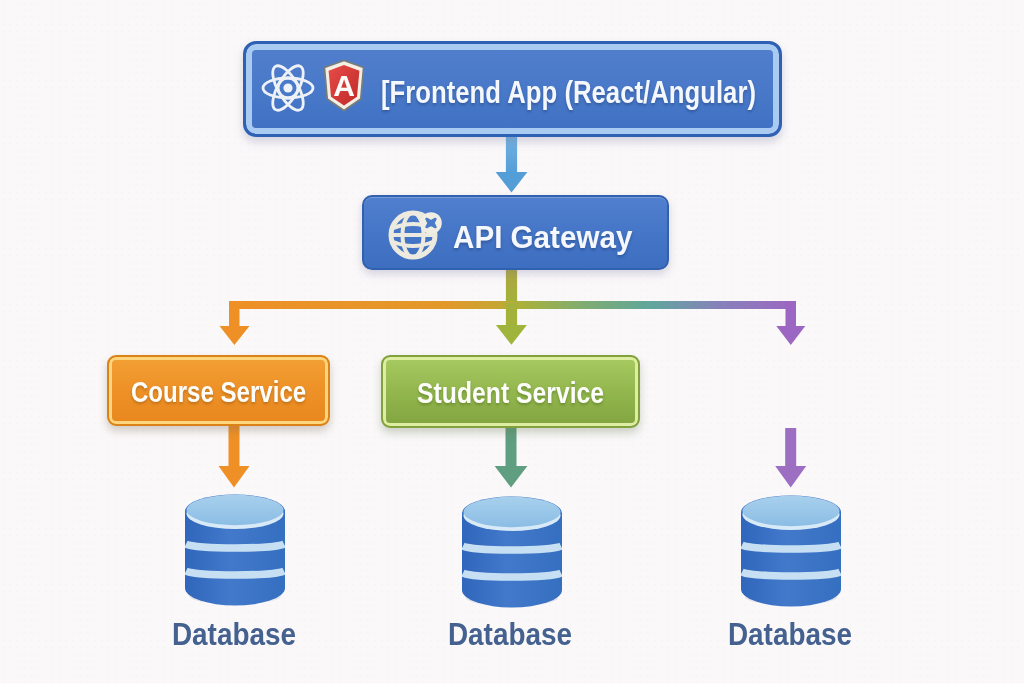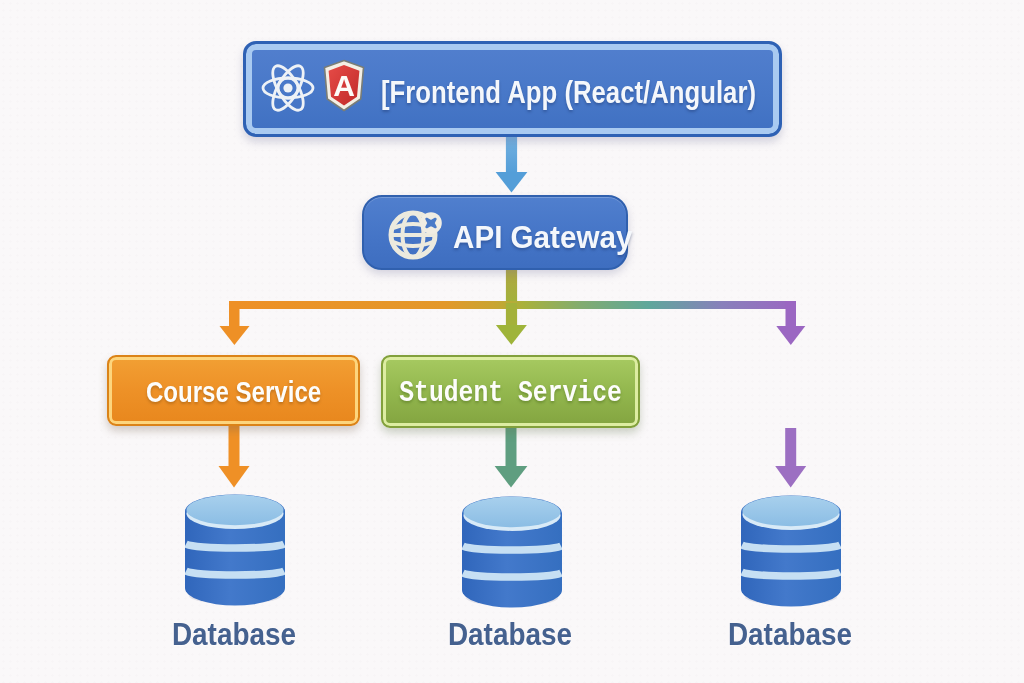--- a/index.html
+++ b/index.html
@@ -11,42 +11,41 @@
 }
 .box{position:absolute;box-sizing:border-box;}
 #frontend{left:243px;top:41px;width:539px;height:96px;border-radius:13px;
   border:3px solid #2e61b4;
   background:linear-gradient(180deg,#527fce 0%,#4878c8 55%,#3f70c2 100%);
   box-shadow:inset 0 0 0 6px #a9caf1, 0 5px 9px rgba(110,110,150,.28);
 }
 #frontend .txt{position:absolute;left:135px;top:33px;color:#f4f7fb;font-size:31px;font-weight:bold;
   line-height:31px;transform:scaleX(0.83);transform-origin:left center;
   text-shadow:0 2px 3px rgba(20,40,90,.35);white-space:nowrap;}
-#gateway{left:362px;top:195px;width:266px;height:75px;border-radius:20px;
+#gateway{left:362px;top:195px;width:307px;height:75px;border-radius:10px;
   border:2px solid #3060ae;
   background:linear-gradient(180deg,#507fce 0%,#4474c6 60%,#3e6ec0 100%);
   box-shadow:inset 0 1px 0 rgba(255,255,255,.22), 0 4px 8px rgba(110,110,150,.28);
 }
 #gateway .txt{position:absolute;left:89px;top:25px;color:#f4f7fb;font-size:31px;font-weight:bold;
   line-height:31px;transform:scaleX(0.955);transform-origin:left center;
   text-shadow:0 2px 3px rgba(20,40,90,.35);white-space:nowrap;}
 .svc{border-radius:9px;display:flex;align-items:center;justify-content:center;}
 .svc .txt{color:#fdfdfb;font-weight:bold;font-size:29px;padding-top:3px;
   text-shadow:0 2px 3px rgba(90,50,0,.3);white-space:nowrap;}
-#course{left:107px;top:355px;width:253px;height:71px;
+#course{left:107px;top:355px;width:223px;height:71px;
   border:2px solid #db8318;
   background:linear-gradient(180deg,#f2a034 0%,#ee9228 45%,#e8871d 100%);
   box-shadow:inset 0 0 0 3px #fdd57d, 0 5px 9px rgba(120,100,80,.3);
 }
 #course .txt{transform:scaleX(0.83);}
 #student{left:381px;top:355px;width:259px;height:73px;
   border:2px solid #82a03c;
   background:linear-gradient(180deg,#a7ca61 0%,#93b74e 50%,#83a440 100%);
   box-shadow:inset 0 0 0 3px #ddeda2, 0 5px 9px rgba(100,120,80,.3);
-  font-family:Liberation Mono, monospace;
 }
 #student .txt{text-shadow:0 2px 3px rgba(50,80,10,.35);transform:scaleX(0.853);}
 #enroll{left:666px;top:355px;width:252px;height:73px;
   border:2px solid #94519f;
   background:linear-gradient(180deg,#c187cc 0%,#b573c2 50%,#aa63b9 100%);
   box-shadow:inset 0 0 0 3px #e6bcec, 0 5px 9px rgba(110,90,120,.3);
 }
 #enroll .txt{text-shadow:0 2px 3px rgba(80,30,90,.35);transform:scaleX(0.794);}
 .dblabel{position:absolute;width:220px;text-align:center;font-weight:bold;font-size:31px;color:#45618f;
  transform:scaleX(0.90);text-shadow:0 1px 1px rgba(255,255,255,.6);}

